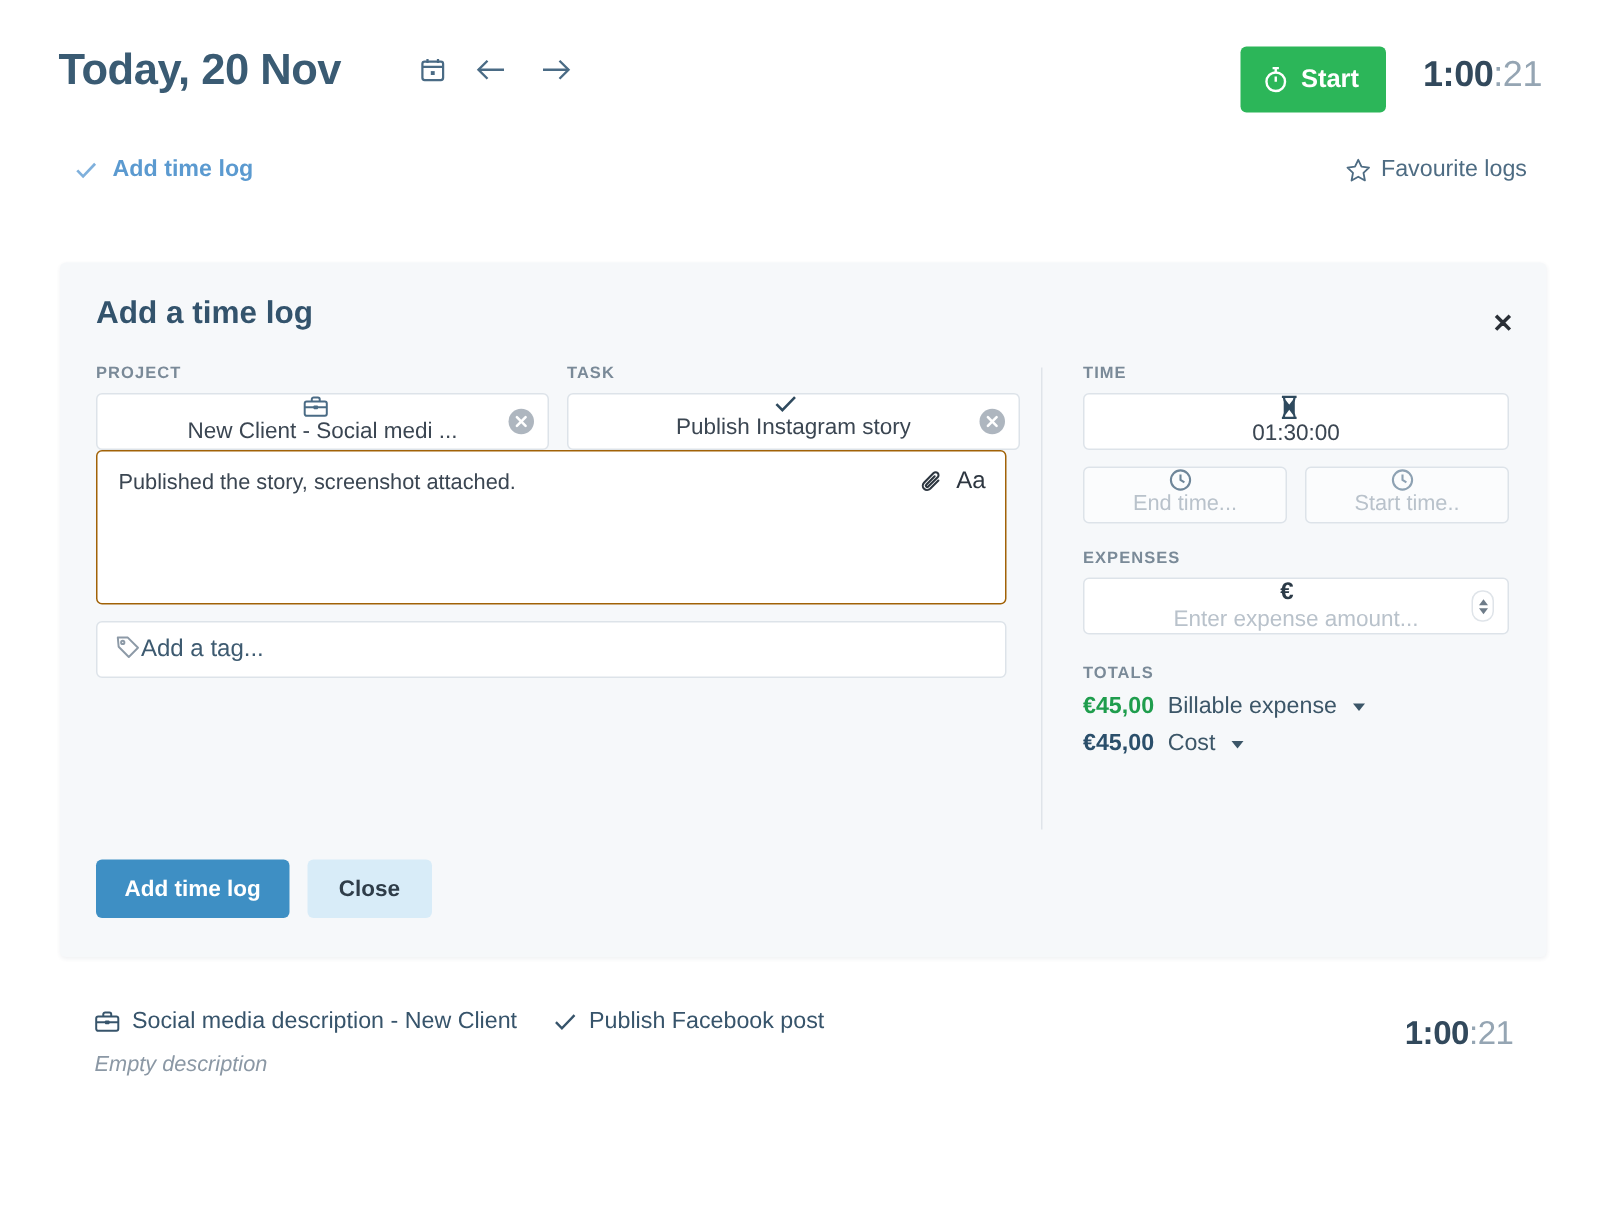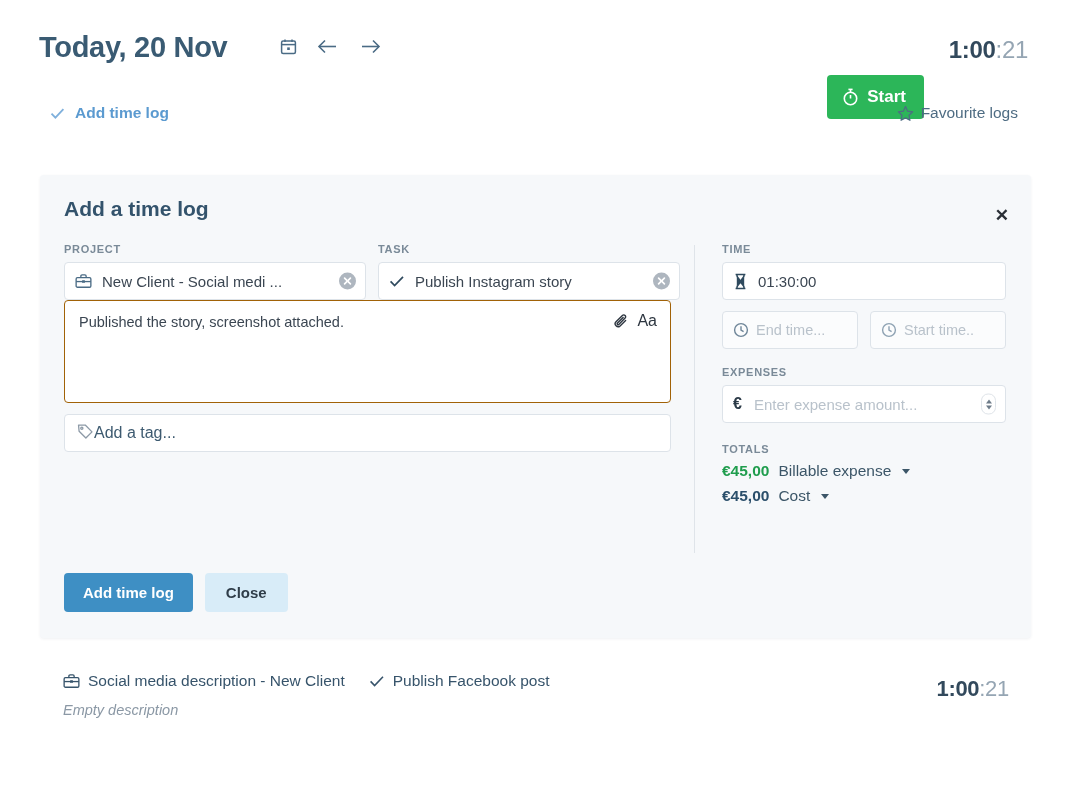--- a/index.html
+++ b/index.html
@@ -30,21 +30,20 @@
   .hicon { color: #4a6b85; display: inline-flex; align-items: center; }
   .hicon svg { display: block; }
 
   .start-btn {
     position: absolute; right: 142px; top: 31px;
     height: 44px; padding: 0 18px 0 15px;
     background: #2cb659; border: none; border-radius: 4px;
     color: #ffffff; font-size: 17px; font-weight: bold;
     display: flex; align-items: center; gap: 8px;
     cursor: pointer;
-    margin-top: 44px;
   }
   .timer-top {
     position: absolute; right: 38px; top: 36px;
     font-size: 24px; letter-spacing: -0.3px; white-space: nowrap;
   }
   .timer-main { font-weight: bold; color: #32495c; }
   .timer-sec  { font-weight: normal; color: #95a5b3; }
 
   
   .subbar { position: absolute; left: 0; top: 104px; width: 1066px; height: 48px; }
@@ -86,20 +85,21 @@
 
   .fieldlabel {
     font-size: 11px; font-weight: bold; letter-spacing: 0.7px;
     color: #7a8a98; text-transform: uppercase; margin-bottom: 7px;
   }
 
   .inputbox {
     background: #ffffff; border: 1px solid #dde3e9; border-radius: 4px;
     height: 38px; display: flex; align-items: center; padding: 0 10px;
     position: relative;
+    flex-direction: column;
   }
   .inputbox .ic { display: inline-flex; margin-right: 10px; color: #4a6b85; flex: none; }
   .inputbox .txt {
     font-size: 15px; color: #3b4652; white-space: nowrap;
     overflow: hidden; text-overflow: ellipsis;
   }
   .inputbox .ph { font-size: 15px; color: #b9c2cb; white-space: nowrap; }
   .clear-btn {
     position: absolute; right: 9px; top: 50%; transform: translateY(-50%);
     width: 17px; height: 17px; border-radius: 50%; background: #aeb6bf;

